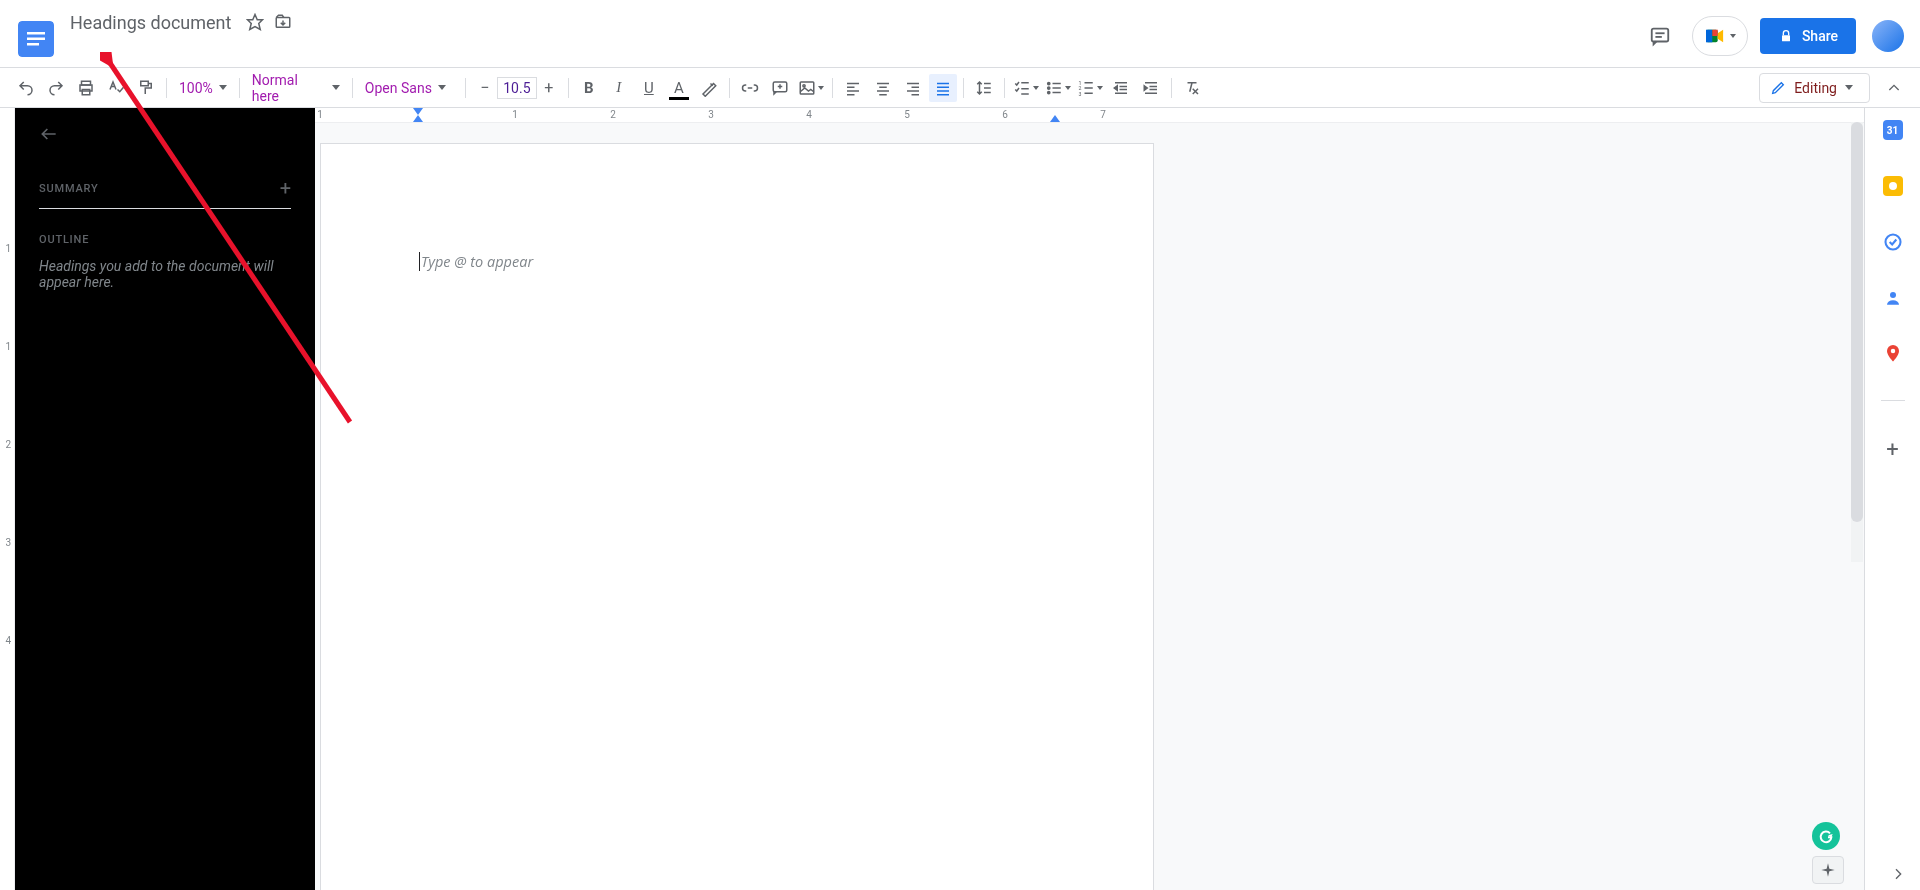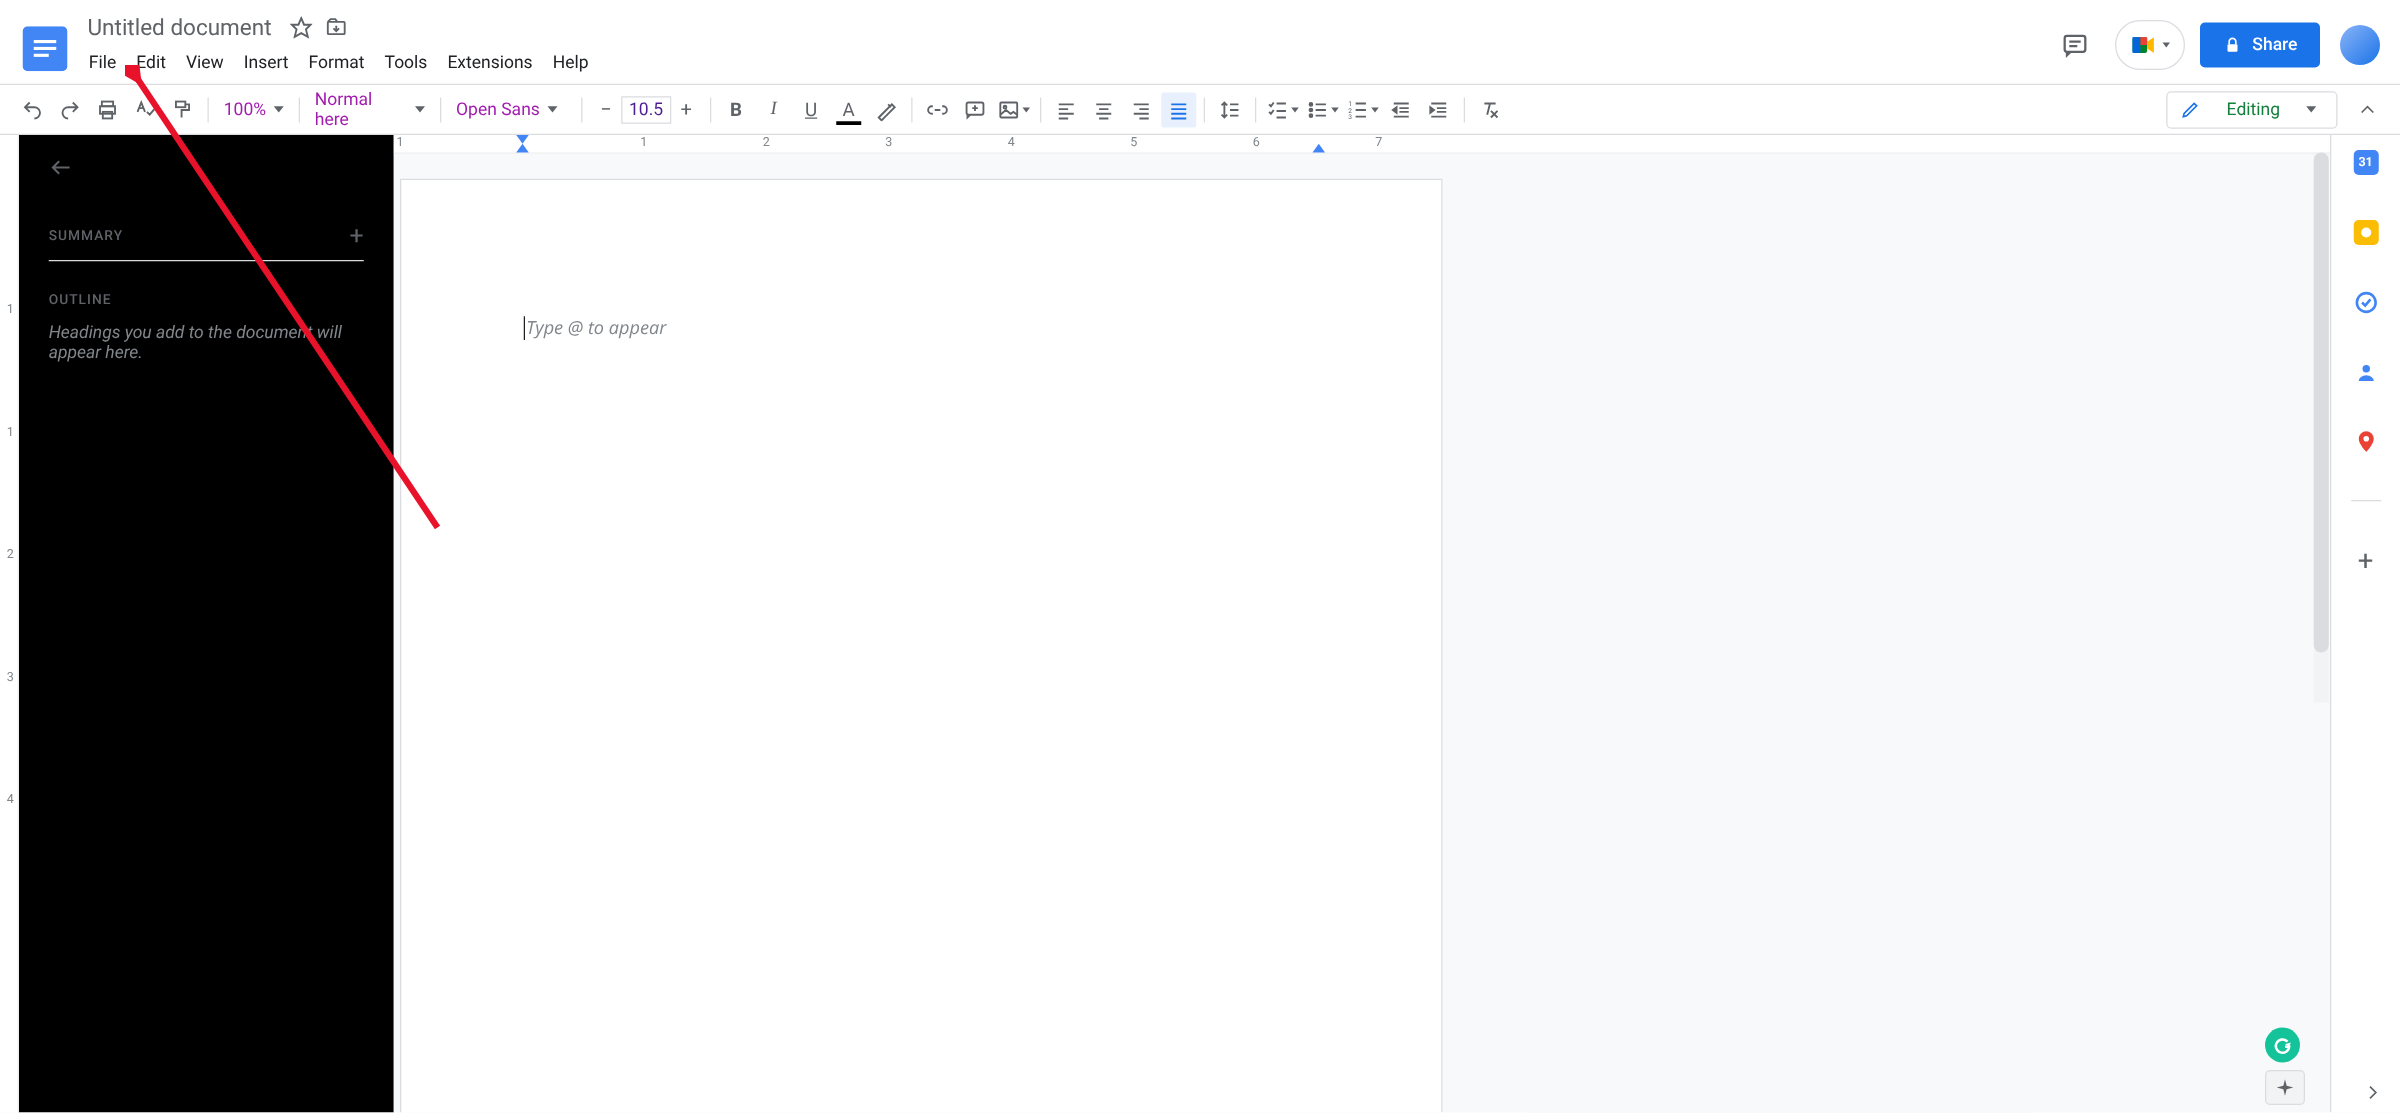--- a/index.html
+++ b/index.html
@@ -26,21 +26,21 @@
 .tb-btn.active { background:#e8f0fe; color:#1a73e8; }
 .tb-sep { width:1px; height:20px; background:#dadce0; margin:0 4px; }
 .tb-select { height:24px; display:flex; align-items:center; gap:6px; padding:0 6px; color:#a21caf; font-size:14px; }
 .caret { border-left:4px solid transparent; border-right:4px solid transparent; border-top:5px solid #5f6368; }
 .caret-sm { border-left:3px solid transparent; border-right:3px solid transparent; border-top:4px solid #5f6368; margin-left:2px; }
 .font-size-box { display:flex; align-items:center; border:1px solid transparent; }
 .fs-input { width:40px; height:22px; border:1px solid #dadce0; text-align:center; font-size:14px; color:#4c1d95; }
 .fs-btn { width:24px; height:24px; display:flex; align-items:center; justify-content:center; color:#5f6368; cursor:pointer; font-size:16px; }
 .text-color { position:relative; }
 .text-color::after { content:''; position:absolute; bottom:2px; left:4px; right:4px; height:3px; background:#000; }
-.editing-btn { border:1px solid #dadce0; height:30px; padding:0 16px 0 10px; border-radius:4px; display:flex; align-items:center; gap:21px; color:#15803d; font-size:14px; margin-left:auto; margin-right:8px; }
+.editing-btn { border:1px solid #dadce0; height:30px; padding:0 16px 0 10px; border-radius:4px; display:flex; align-items:center; gap:8px; color:#7f1d1d; font-size:14px; margin-left:auto; margin-right:8px; }
 .collapse-btn { width:28px; height:28px; display:flex; align-items:center; justify-content:center; color:#5f6368; }
 
 .main { display:flex; height: calc(890px - 108px); position:relative; }
 .left-ruler { width:15px; background:#fff; border-right:1px solid #edeef0; position:relative; }
 .left-ruler .num { position:absolute; right:3px; font-size:10px; color:#80868b; transform: translateY(-50%) rotate(0deg); }
 
 .sidebar { width:300px; background:#000000; padding:16px 24px; }
 .back-btn { color:#5f6368; margin-bottom:24px; display:inline-flex; }
 .summary-row { display:flex; justify-content:space-between; align-items:center; padding:8px 0; border-bottom:1px solid #dadce0; }
 .summary-label { font-size:11px; letter-spacing:0.8px; color:#5f6368; font-weight:500; }
@@ -80,43 +80,33 @@
   <div class="logo-box">
     <svg class="logo" viewBox="0 0 36 36">
         <rect width="36" height="36" rx="4" fill="#4285f4"></rect>
         <rect x="9" y="11" width="18" height="2.5" fill="#fff"></rect>
         <rect x="9" y="16.5" width="18" height="2.5" fill="#fff"></rect>
         <rect x="9" y="22" width="12" height="2.5" fill="#fff"></rect>
       </svg>
   </div>
   <div class="title-area">
     <div class="title-row">
-      <span class="doc-title">Untitled document</span>
+      <span class="doc-title">Headings document</span>
       <span class="star-icon">
         <svg width="18" height="18" viewBox="0 0 24 24" fill="none" stroke="#5f6368" stroke-width="2">
             <polygon points="12,2 15,9 22,9 17,14 19,22 12,18 5,22 7,14 2,9 9,9"></polygon>
           </svg>
       </span>
       <span class="move-icon">
         <svg width="18" height="18" viewBox="0 0 24 24" fill="none" stroke="#5f6368" stroke-width="2">
             <rect x="3" y="6" width="18" height="13" rx="1"></rect>
             <path d="M3 6 l3 -3 h5 l2 3"></path>
             <path d="M12 10 v6 M9 13 l3 3 l3 -3"></path>
           </svg>
       </span>
-    </div>
-    <div class="menubar">
-      <span class="menu-item">File</span>
-      <span class="menu-item">Edit</span>
-      <span class="menu-item">View</span>
-      <span class="menu-item">Insert</span>
-      <span class="menu-item">Format</span>
-      <span class="menu-item">Tools</span>
-      <span class="menu-item">Extensions</span>
-      <span class="menu-item">Help</span>
     </div>
   </div>
   <div class="header-right">
     <div class="hr-icon">
       <svg width="22" height="22" viewBox="0 0 24 24" fill="none" stroke="#5f6368" stroke-width="2">
           <rect x="3" y="4" width="18" height="14" rx="2"></rect>
           <path d="M8 18 l-3 3 v-3"></path>
           <line x1="7" y1="9" x2="17" y2="9"></line>
           <line x1="7" y1="13" x2="14" y2="13"></line>
         </svg>

